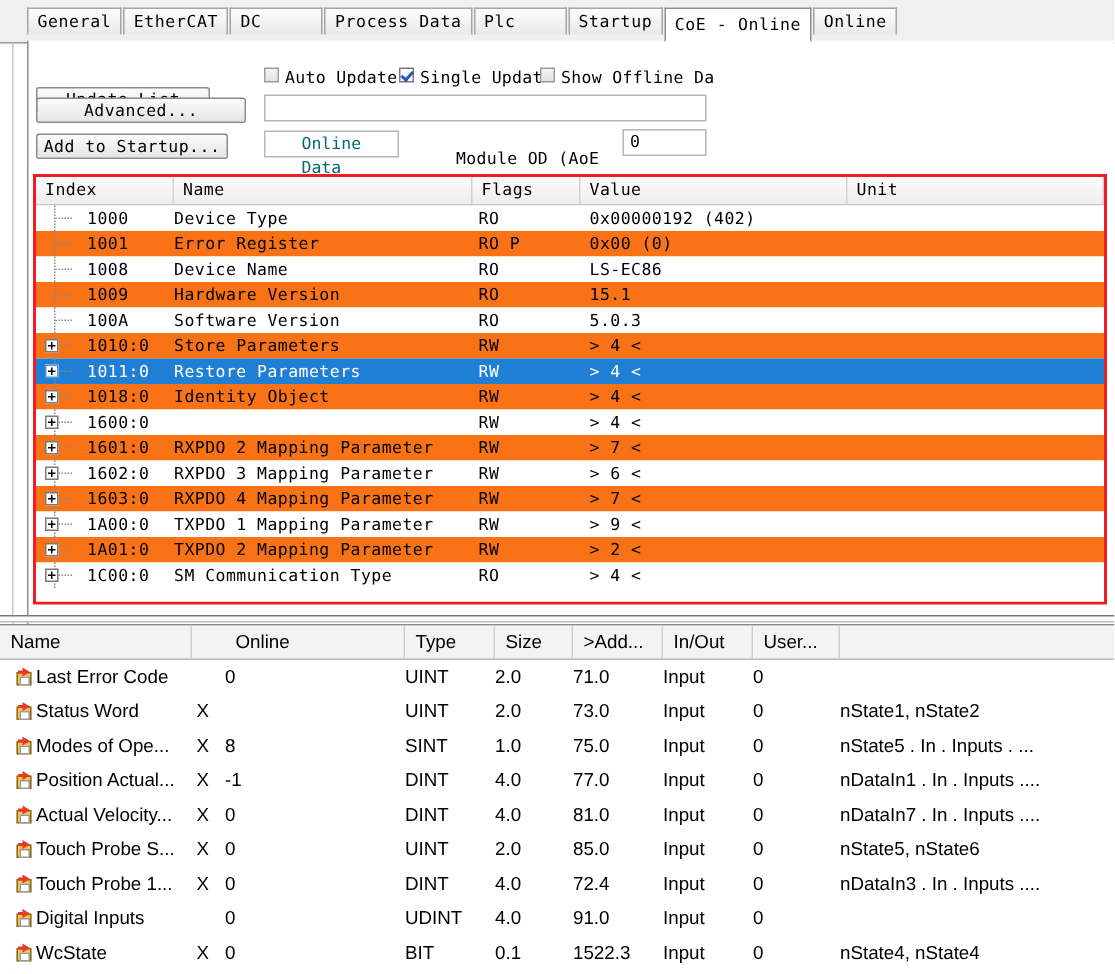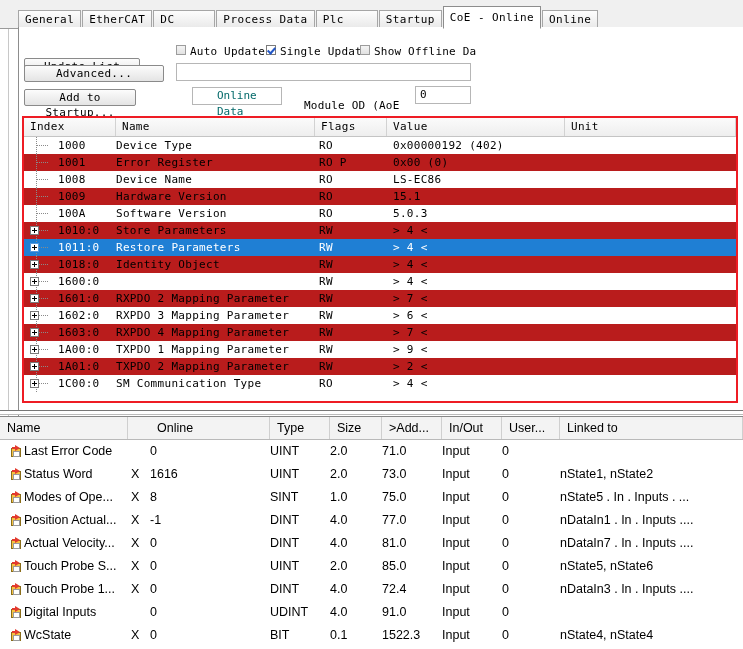--- a/index.html
+++ b/index.html
@@ -11,21 +11,21 @@
     color:#000;
     overflow:hidden;
     position:relative;
   }
   
   .tabbar{
     position:absolute;left:0;top:0;width:743px;height:28px;
     background:#f0f0f0;
     border-bottom:1px solid #9a9a9a;
   }
-  .tabs{position:absolute;left:18px;top:5px;display:flex;align-items:flex-end;height:23px;}
+  .tabs{position:absolute;left:18px;top:5px;display:flex;height:23px;}
   .tab{
     height:18px;line-height:18px;
     padding:0 6px;
     margin-right:1px;
     background:linear-gradient(#fdfdfd,#e9e9e9);
     border:1px solid #a6a6a6;
     border-bottom:none;
     font-family:"DejaVu Sans Mono", monospace;
     font-size:11px;
     color:#000;
@@ -61,21 +61,21 @@
     border-radius:2px;
     text-align:center;
     font-family:"DejaVu Sans Mono", monospace;
     font-size:11px;
     color:#000;
     box-sizing:border-box;
     letter-spacing:0.3px;
   }
   #btn-update{left:24px;top:58px;width:116px;}
   #btn-advanced{left:24px;top:65px;width:140px;}
-  #btn-startup{left:24px;top:89px;width:112px;}
+  #btn-startup{left:24px;top:89px;width:128px;}
 
   .chk{
     position:absolute;top:45px;height:14px;
     display:flex;
     font-family:"DejaVu Sans Mono", monospace;font-size:11px;
     white-space:nowrap;letter-spacing:0.2px;
   }
   .chkbox{
     width:10px;height:10px;
     border:1px solid #9c9c9c;
@@ -98,21 +98,21 @@
   .textinput{
     position:absolute;
     background:#ffffff;
     border:1px solid #b6b6b6;
     box-sizing:border-box;
     font-family:"DejaVu Sans Mono", monospace;font-size:11px;
     padding:0 4px;line-height:16px;
     color:#000;
   }
   #filter-input{left:176px;top:63px;width:295px;height:18px;}
-  #online-data{left:192px;top:87px;width:90px;height:18px;color:#046a6a;padding-left:24px;}
+  #online-data{left:176px;top:87px;width:90px;height:18px;color:#046a6a;padding-left:24px;}
   #aoe-input{left:415px;top:86px;width:56px;height:18px;}
   .lbl{
     position:absolute;font-family:"DejaVu Sans Mono", monospace;font-size:11px;
     color:#000;white-space:nowrap;letter-spacing:0.2px;
   }
   #lbl-module{left:304px;top:99px;}
 
   
   .redbox{
     position:absolute;left:22px;top:116px;width:716px;height:287px;
@@ -134,21 +134,21 @@
     font-family:"DejaVu Sans Mono", monospace;font-size:11px;
     padding-left:6px;box-sizing:border-box;
     border-right:1px solid #d2d2d2;
     color:#000;letter-spacing:0.3px;
   }
   .coe-rows{position:relative;}
   .crow{
     position:relative;height:17px;line-height:17px;
     background:#ffffff;white-space:nowrap;
   }
-  .crow.alt{background:#b91c1c;}
+  .crow.alt{background:#f97316;}
   .crow.sel{background:#1f7fd4;color:#ffffff;}
   .cc{
     position:absolute;top:0;height:17px;line-height:17px;
     font-family:"DejaVu Sans Mono", monospace;font-size:11px;
     box-sizing:border-box;overflow:hidden;
     letter-spacing:0.3px;
   }
   .c-index{left:0;width:92px;padding-left:34px;}
   .c-name{left:92px;width:199px;padding-left:0px;}
   .c-flags{left:291px;width:72px;padding-left:4px;}
@@ -474,21 +474,20 @@
 <div class="bsep"></div>
 <div class="bgrid">
   <div class="bhead" id="b-head">
       <div class="bh" style="left: 0px; width: 128px;">Name</div>
       <div class="bh" style="left: 150px; width: 120px;">Online</div>
       <div class="bh" style="left: 270px; width: 60px;">Type</div>
       <div class="bh" style="left: 330px; width: 52px;">Size</div>
       <div class="bh" style="left: 382px; width: 60px;">&gt;Add...</div>
       <div class="bh" style="left: 442px; width: 60px;">In/Out</div>
       <div class="bh" style="left: 502px; width: 58px;">User...</div>
-      <div class="bh" style="left: 560px; width: 183px;">Linked to</div>
     </div>
   <div id="b-rows">
       <div class="brow">
         <div class="vicon">
           <span class="sq"></span>
           <span class="sq2"></span>
           <span class="arrbar"></span>
           <span class="arr"></span>
         </div>
         <div class="bc b-name">Last Error Code</div>
@@ -503,21 +502,20 @@
       </div>
       <div class="brow">
         <div class="vicon">
           <span class="sq"></span>
           <span class="sq2"></span>
           <span class="arrbar"></span>
           <span class="arr"></span>
         </div>
         <div class="bc b-name">Status Word</div>
         <div class="bc b-x">X</div>
-        <div class="bc b-online">1616</div>
         <div class="bc b-type">UINT</div>
         <div class="bc b-size">2.0</div>
         <div class="bc b-addr">73.0</div>
         <div class="bc b-inout">Input</div>
         <div class="bc b-user">0</div>
         <div class="bc b-linked">nState1, nState2</div>
       </div>
       <div class="brow">
         <div class="vicon">
           <span class="sq"></span>

